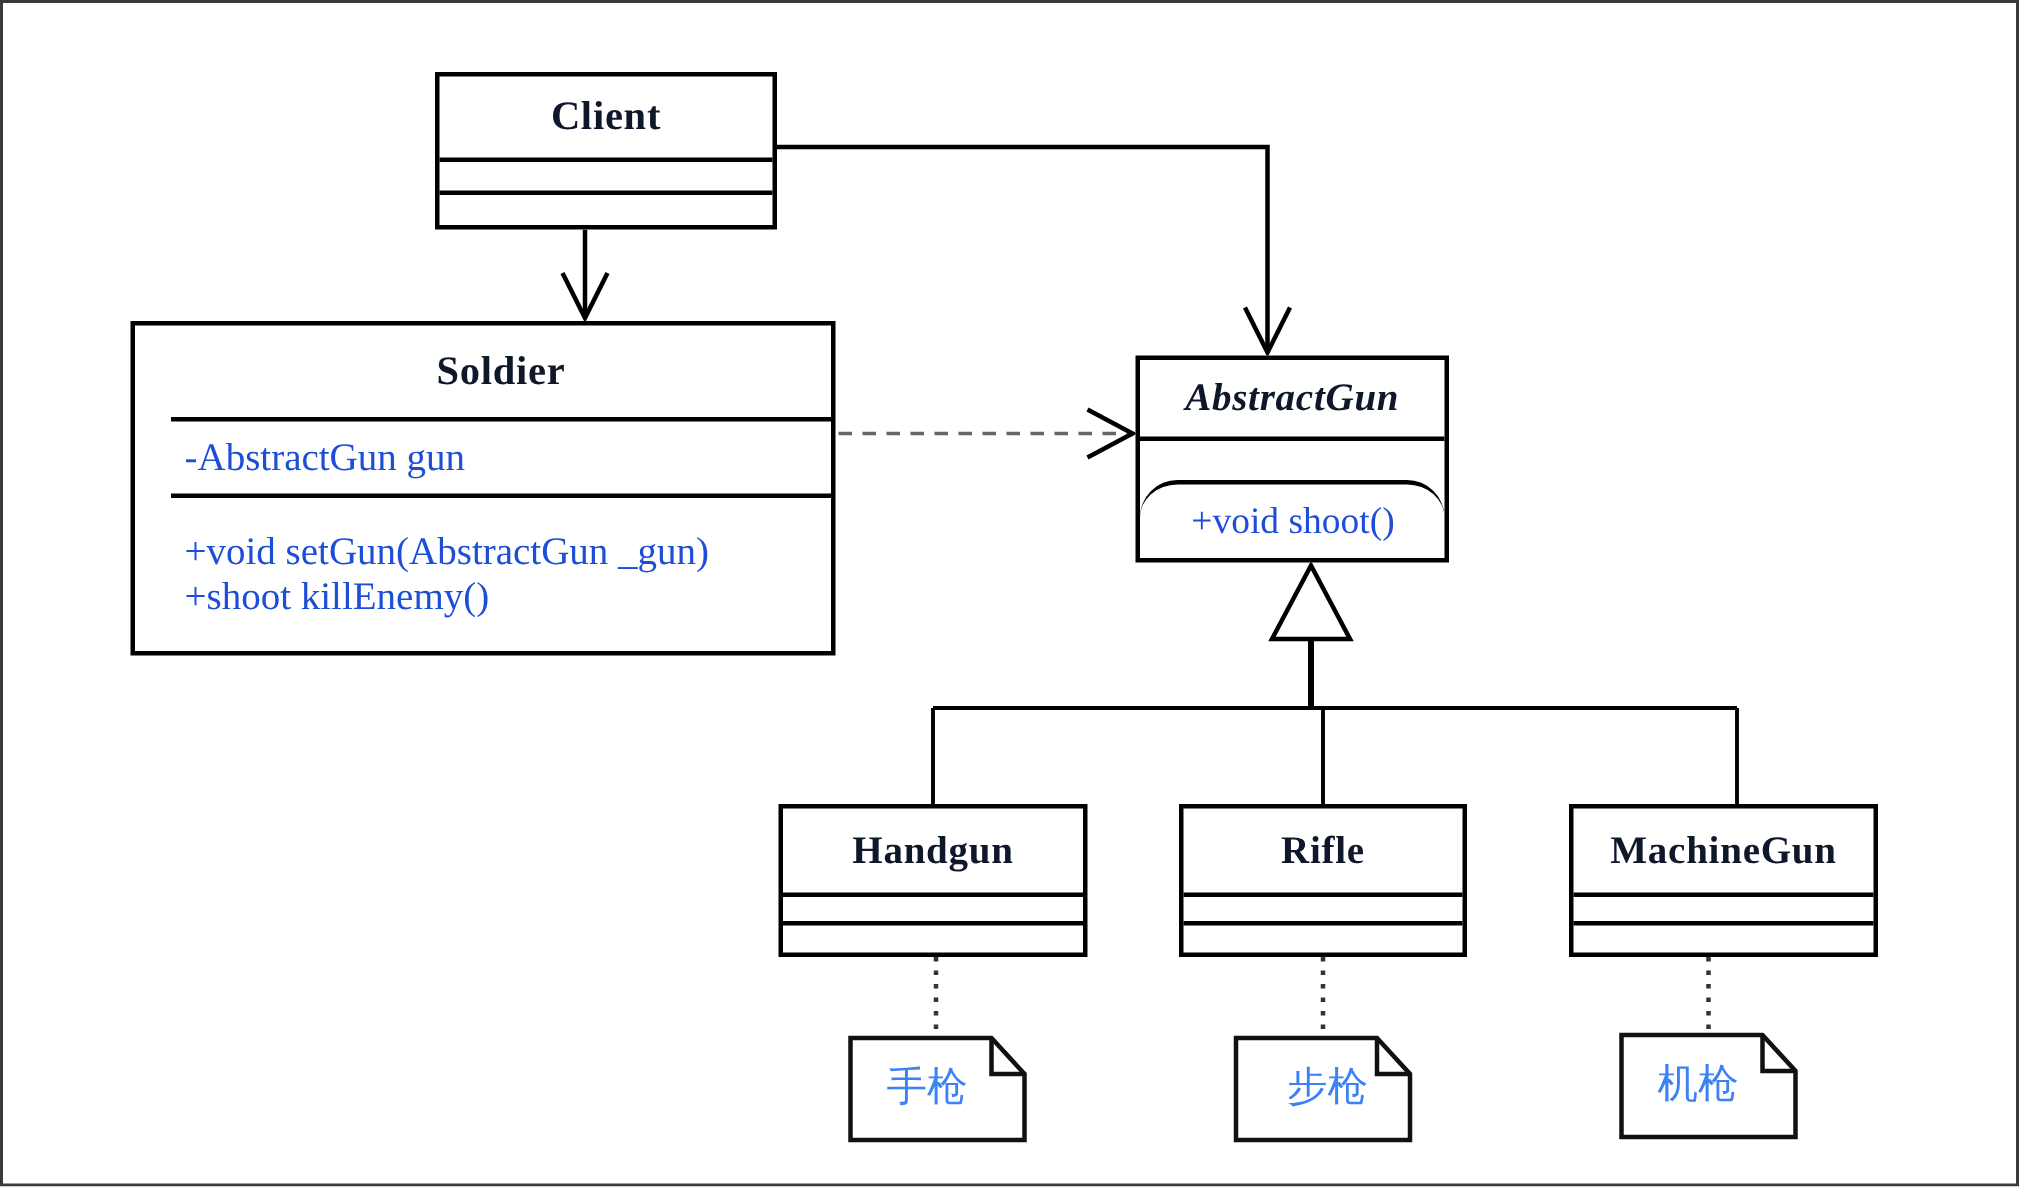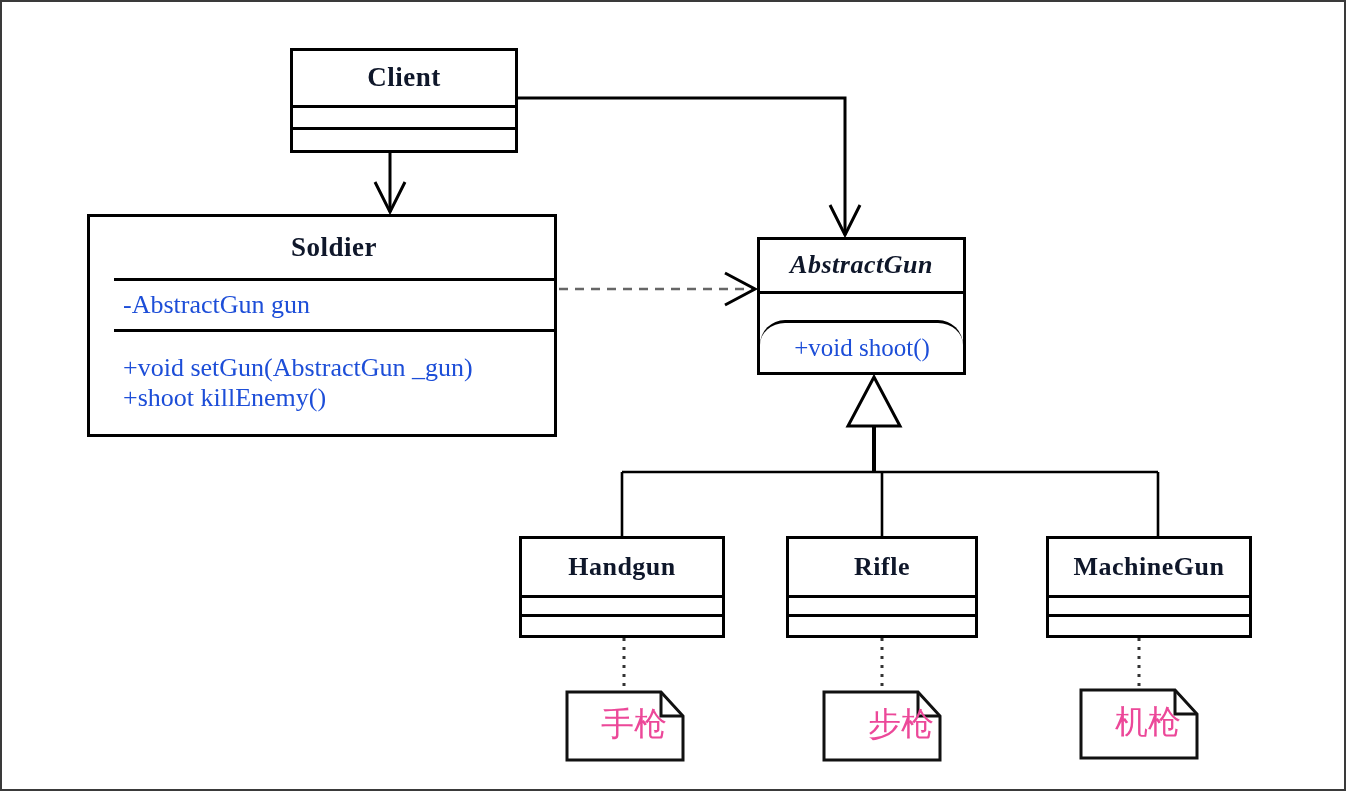--- a/index.html
+++ b/index.html
@@ -98,29 +98,29 @@
     z-index: 2;
   }
 
   
   .uml-note {
     position: absolute;
     z-index: 5;
   }
   .uml-note .note-text {
     position: absolute;
-    left: 16px; top: 0;
+    left: 0; top: 0;
     width: 100%;
     height: 100%;
     display: flex;
     align-items: center;
     justify-content: center;
     font-family: "DejaVu Sans", sans-serif;
-    font-size: 33px;
-    color: #ec4899;
+    font-size: 27px;
+    color: #3b82f6;
     padding-right: 14px;
     padding-bottom: 4px;
     box-sizing: border-box;
   }
   #note-handgun { left: 563px; top: 688px; width: 120px; height: 72px; }
   #note-rifle   { left: 820px; top: 688px; width: 140px; height: 72px; }
   #note-machinegun { left: 1077px; top: 686px; width: 120px; height: 72px; }
 </style>
 </head>
 <body>

